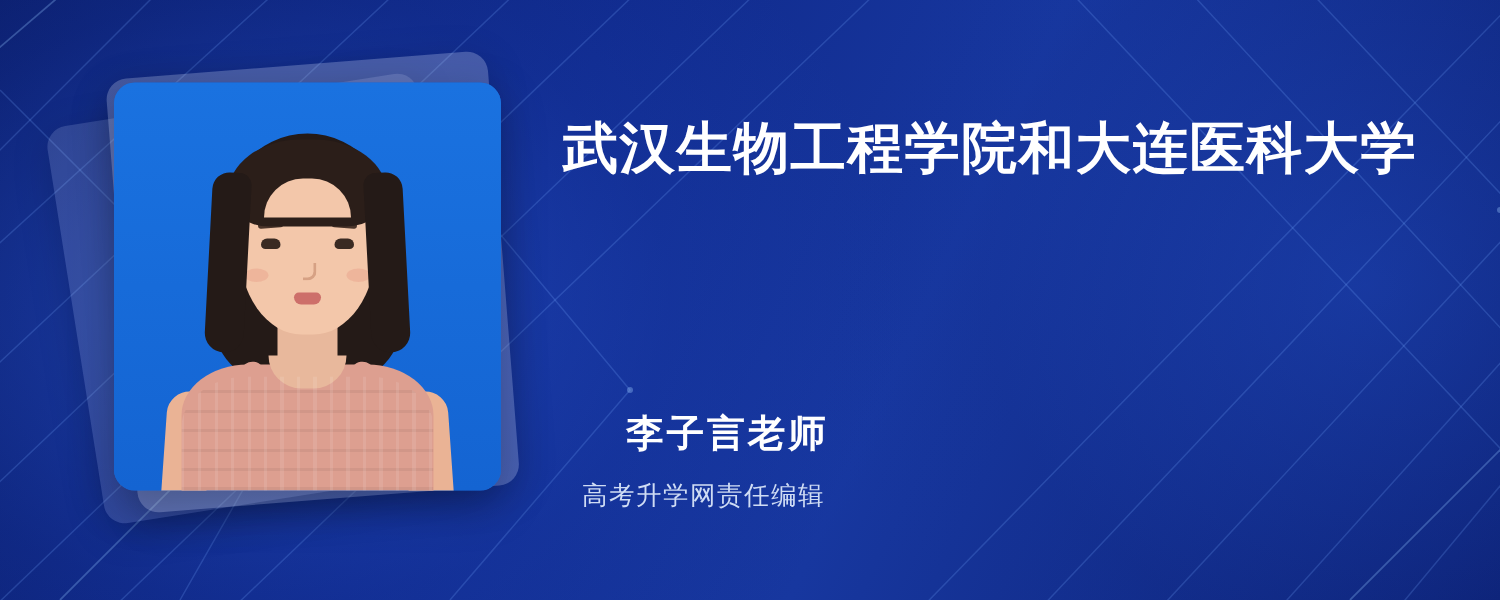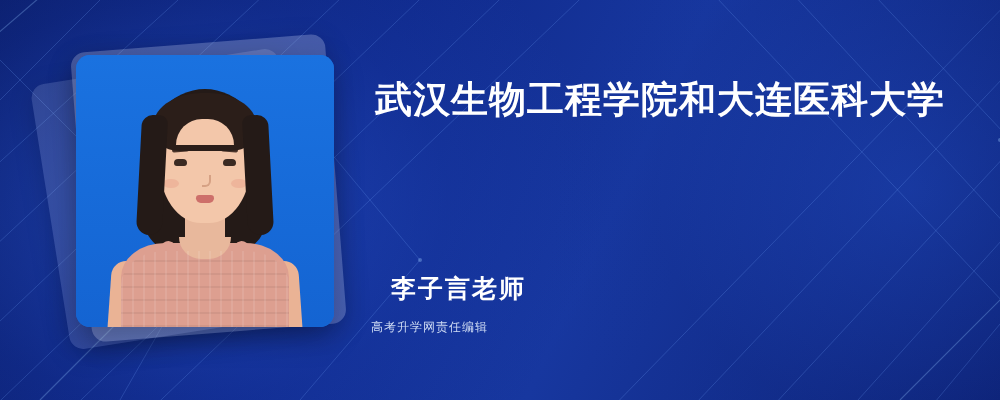--- a/index.html
+++ b/index.html
@@ -288,33 +288,34 @@
     color: #ffffff;
     font-size: 37px;
     line-height: 60px;
     font-weight: bold;
     letter-spacing: 1px;
     margin: 0;
     font-family: Liberation Mono, monospace;
   }
   .author-block {
     position: absolute;
-    left: 391px;
+    left: 408px;
     top: 272px;
+    text-align: center;
   }
   .author-name {
     color: #ffffff;
     font-size: 25px;
     font-weight: bold;
     letter-spacing: 2px;
     margin: 0 0 14px 0;
   }
   .author-role {
     color: #cfdcf4;
-    font-size: 12px;
+    font-size: 17px;
     letter-spacing: 1px;
     margin: 12px;
     margin-left: -20px;
   }
 </style>
 </head>
 <body>
 
 <div class="banner">
 

